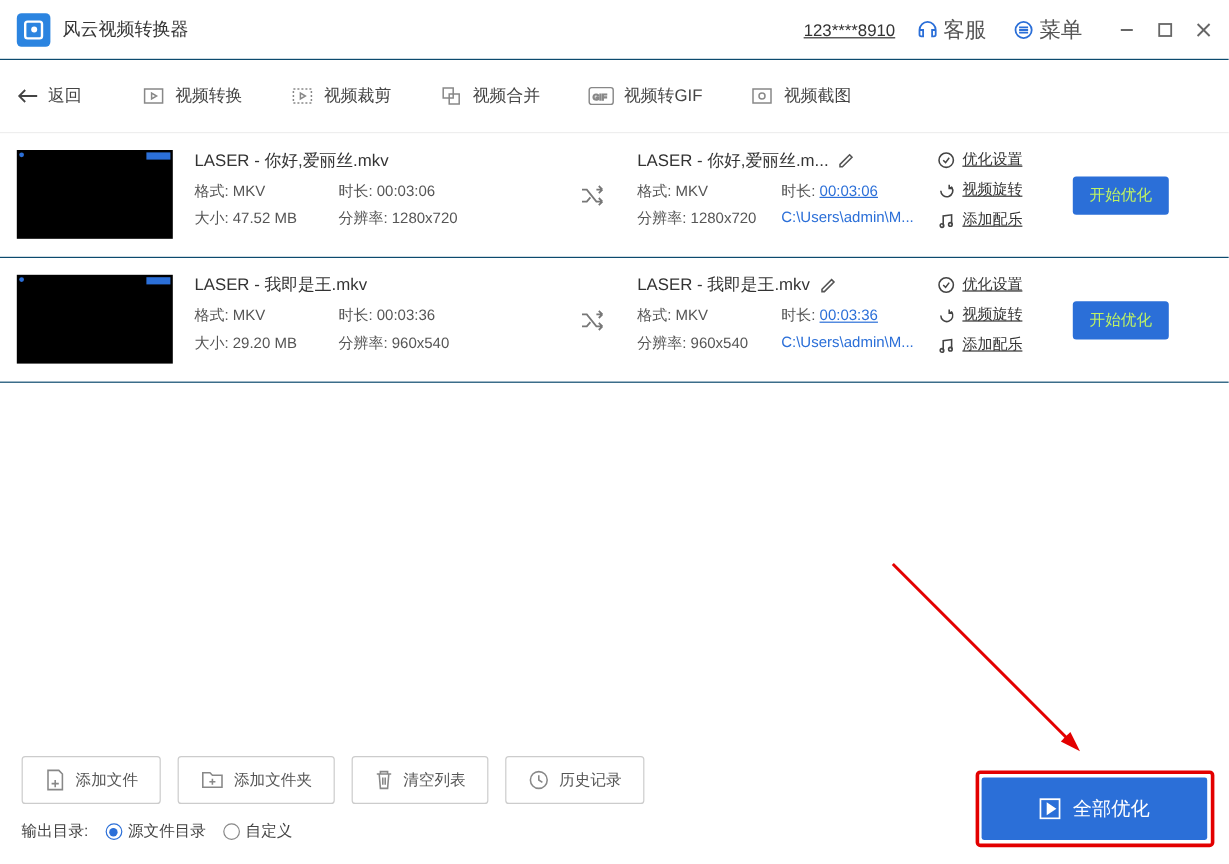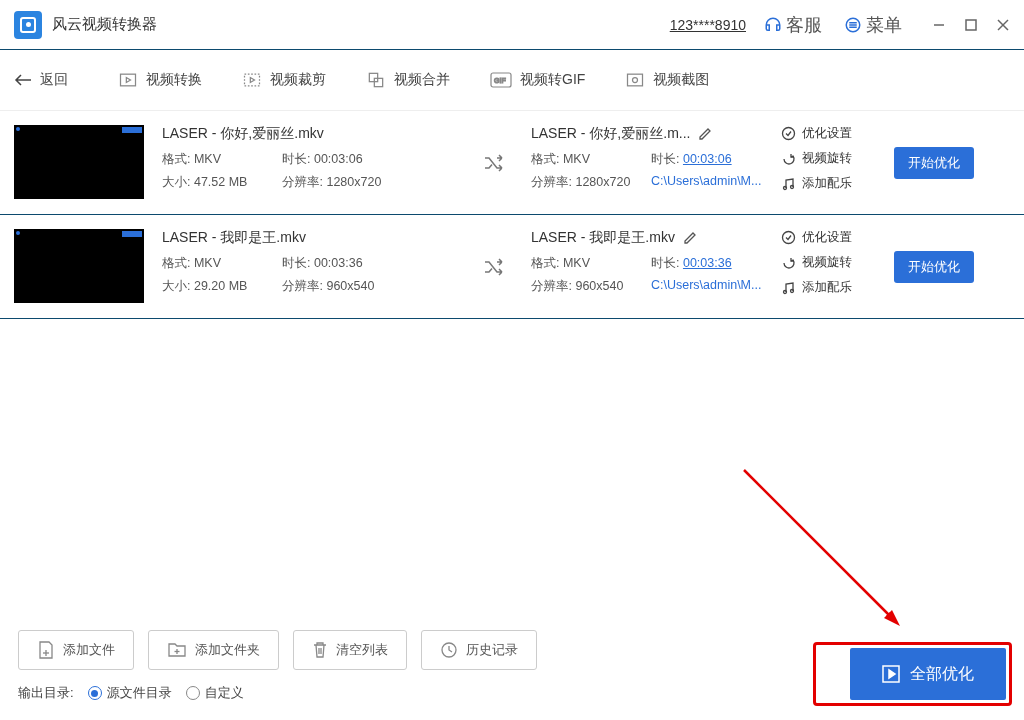--- a/index.html
+++ b/index.html
@@ -38,33 +38,33 @@
 .info-right { width: 250px; font-size: 12.5px; color: #555; }
 .info-right .file-head { display: flex; align-items: center; font-size: 14px; color: #333; margin-bottom: 8px; }
 .info-right .file-head svg { margin-left: 8px; }
 .info-right .rline { display: flex; margin-bottom: 6px; }
 .info-right .rlbl { min-width: 120px; }
 .link { color: #2b6fd8; text-decoration: underline; }
 .path { color: #2b6fd8; }
 .options { width: 105px; font-size: 12.5px; }
 .opt { display: flex; align-items: center; margin-bottom: 8px; cursor: pointer; }
 .opt svg { margin-right: 6px; }
-.opt .u { color: #333; }
-.start-btn { background: #2b6fd8; color: #ffffff; font-size: 13px; padding: 7px 14px; border-radius: 3px; cursor: pointer; align-self: center; margin-left: 8px; }
+.opt .u { text-decoration: underline; color: #333; }
+.start-btn { background: #2b6fd8; color: #bef264; font-size: 13px; padding: 7px 14px; border-radius: 3px; cursor: pointer; align-self: center; margin-left: 8px; }
 
 .bottom { position: absolute; bottom: 0; left: 0; right: 0; padding: 18px; }
 .btn-row { display: flex; gap: 14px; margin-bottom: 14px; }
 .out-btn { display: flex; align-items: center; border: 1px solid #ccc; border-radius: 3px; padding: 9px 18px; font-size: 13px; color: #555; cursor: pointer; }
 .out-btn svg { margin-right: 8px; }
 .output-row { display: flex; align-items: center; font-size: 13px; color: #444; gap: 14px; }
 .radio { display: flex; align-items: center; cursor: pointer; }
 .radio-circ { width: 14px; height: 14px; border: 1.5px solid #888; border-radius: 50%; margin-right: 5px; display: flex; align-items: center; justify-content: center; }
 .radio.sel .radio-circ { border-color: #2b6fd8; }
 .radio.sel .radio-circ::after { content: ''; width: 7px; height: 7px; background: #2b6fd8; border-radius: 50%; }
-.optimize-all { position: absolute; right: 18px; bottom: 20px; width: 156px; height: 52px; background: #2b6fd8; color: #fff; font-size: 16px; display: flex; align-items: center; justify-content: center; cursor: pointer; border-radius: 2px; }
+.optimize-all { position: absolute; right: 18px; bottom: 20px; width: 188px; height: 52px; background: #2b6fd8; color: #fff; font-size: 16px; display: flex; align-items: center; justify-content: center; cursor: pointer; border-radius: 2px; }
 .optimize-all svg { margin-right: 10px; }
 
 .annotation-box { position: absolute; right: 12px; bottom: 14px; width: 199px; height: 64px; border: 3px solid #e30000; border-radius: 4px; pointer-events: none; }
 .annotation-arrow { position: absolute; right: 100px; bottom: 70px; pointer-events: none; }
 </style>
 </head>
 <body>
 
 <div class="titlebar">
   <div class="logo">

